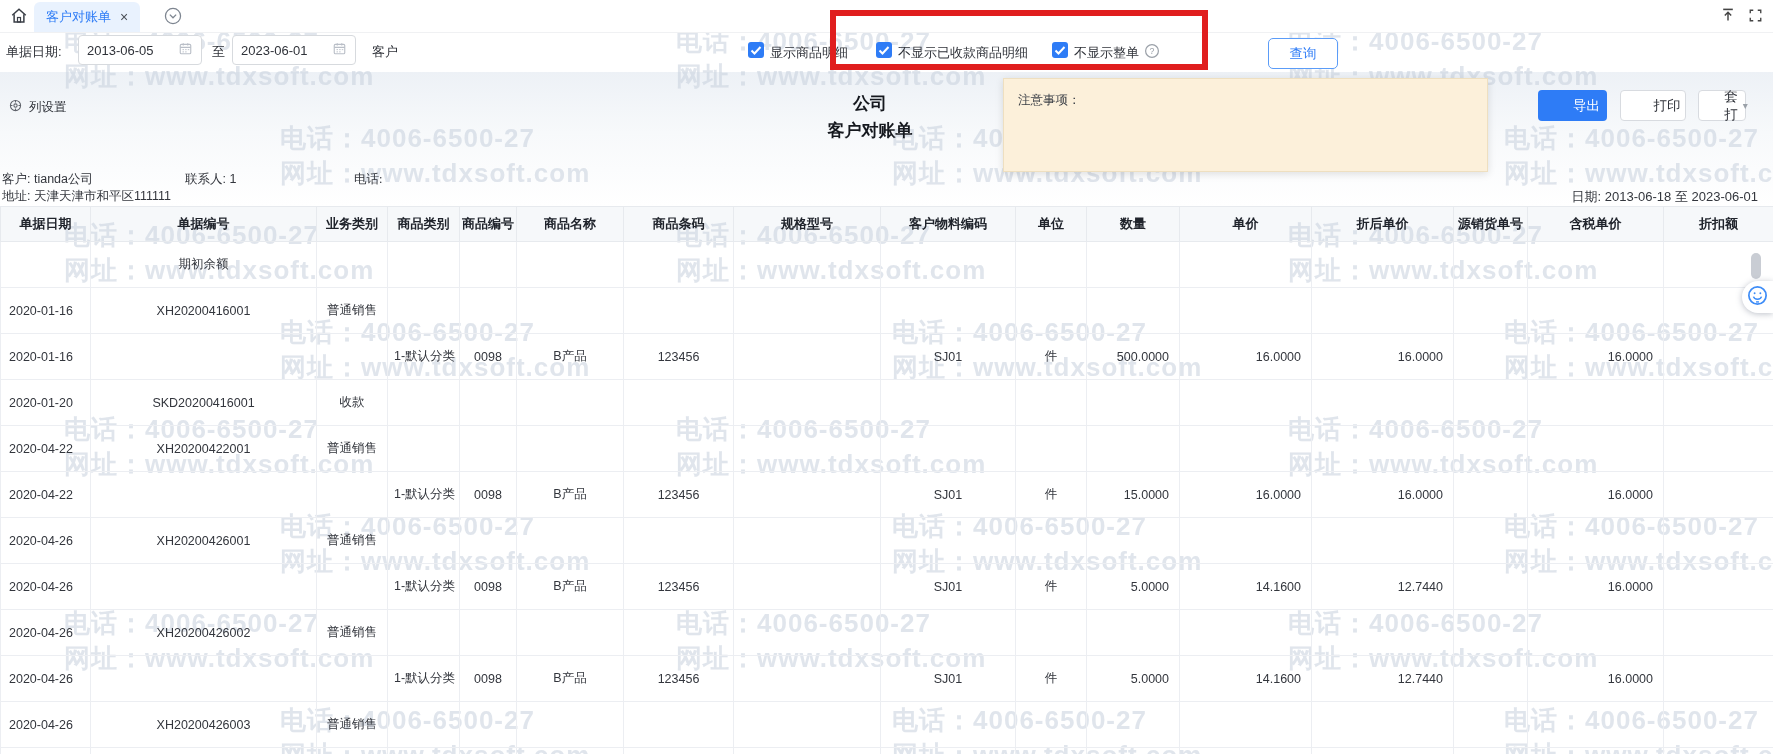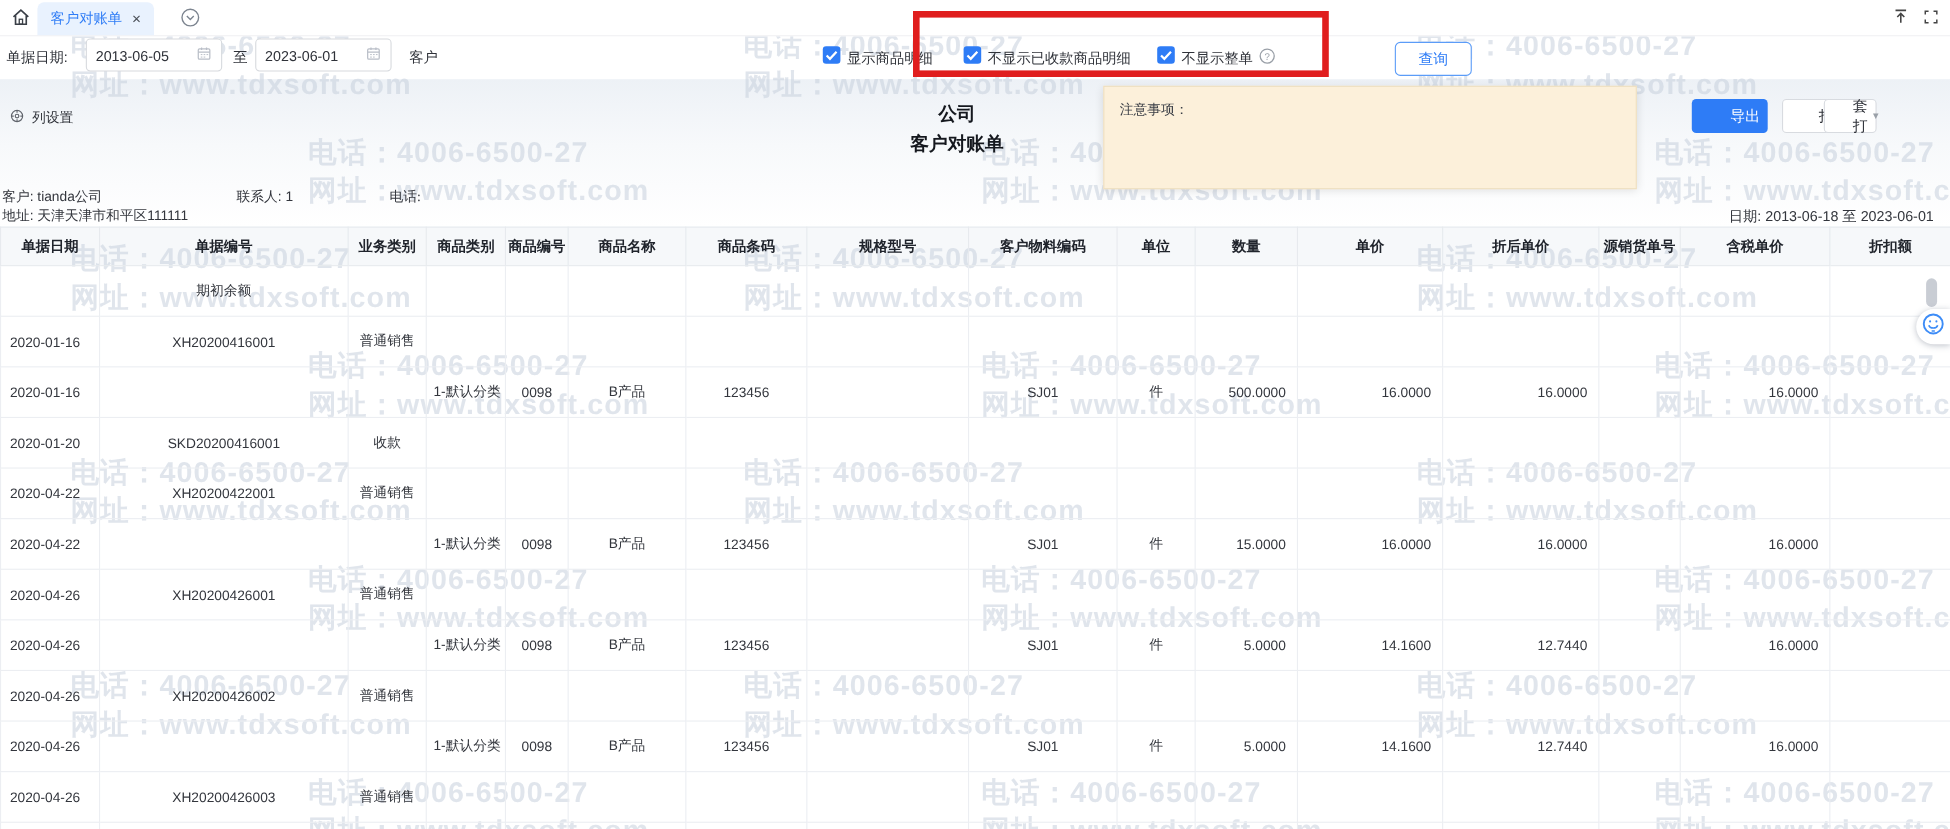--- a/index.html
+++ b/index.html
@@ -56,26 +56,26 @@
   
   .colset{position:absolute;left:8px;top:98px;display:flex;gap:6px;align-items:center;
     font-size:12.5px;color:#2f3239;cursor:pointer;}
   .rpt-line{position:absolute;left:0;width:1740px;text-align:center;font-size:17px;font-weight:bold;color:#15181e;}
   .rpt-company{top:92px;}
   .rpt-title{top:119px;}
   .btn{position:absolute;top:90px;height:31px;border-radius:4px;font-size:13.5px;display:flex;
     align-items:center;justify-content:center;box-sizing:border-box;cursor:pointer;padding-left:28px;}
   .btn-export{left:1538px;width:69px;background:#2e7cf6;color:#fff;}
   .btn-print{left:1620px;width:66px;background:#fff;border:1px solid #d8dbe0;color:#2f3239;}
-  .btn-stencil{left:1658px;width:48px;background:#fff;border:1px solid #d8dbe0;color:#2f3239;gap:5px;}
+  .btn-stencil{left:1698px;width:48px;background:#fff;border:1px solid #d8dbe0;color:#2f3239;gap:5px;}
   .caret{color:#9aa0a8;font-size:10px;}
 
   .info{position:absolute;font-size:12.5px;color:#33363d;white-space:nowrap;}
   .i-cust{left:2px;top:171px;}
-  .i-contact{left:215px;top:171px;}
+  .i-contact{left:185px;top:171px;}
   .i-phone{left:354px;top:171px;font-family:Liberation Serif, serif;}
   .i-addr{left:2px;top:188px;}
   .i-range{right:15px;top:188px;font-size:13px;}
 
   
   .grid{position:absolute;left:0;top:206px;width:1773px;border-collapse:collapse;table-layout:fixed;}
   .grid th{height:34px;border:1px solid #e7eaee;font-size:13px;font-weight:bold;color:#20242c;
     background:transparent;padding:0;text-align:center;cursor:pointer;}
   .grid td{height:45px;border:1px solid #eceef2;font-size:12.5px;color:#33363d;padding:0;
     text-align:center;overflow:hidden;white-space:nowrap;}

